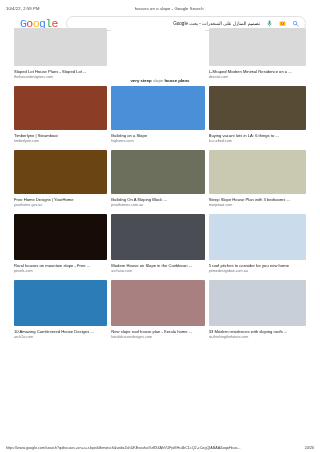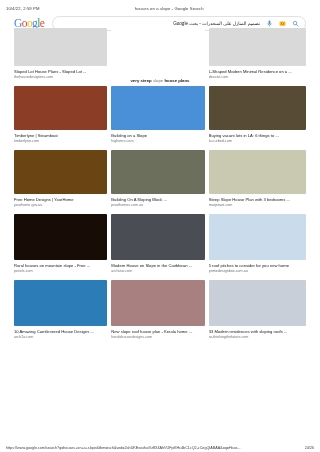--- a/index.html
+++ b/index.html
@@ -21,22 +21,22 @@
   .print-header .ph-mid  { width: 40%; text-align: center; }
   .print-header .ph-right{ width: 27%; }
 
   
   .searchbar-wrap {
     display: flex; align-items: center;
     padding: 2px 14px 6px 14px; height: 22px;
   }
   .glogo {
     font-size: 11.5px; letter-spacing: -0.6px; font-weight: 500;
-    margin-right: 8px; white-space: nowrap;
-    font-family: Liberation Serif, serif;
+    margin-right: 8px; margin-left: 6px; white-space: nowrap;
+    font-family: Liberation Mono, monospace;
   }
   .glogo .b1 { color: #4285f4; }
   .glogo .r1 { color: #ea4335; }
   .glogo .y1 { color: #fbbc05; }
   .glogo .b2 { color: #4285f4; }
   .glogo .g1 { color: #34a853; }
   .glogo .r2 { color: #ea4335; }
 
   .searchbox {
     flex: 1; display: flex; align-items: center;

